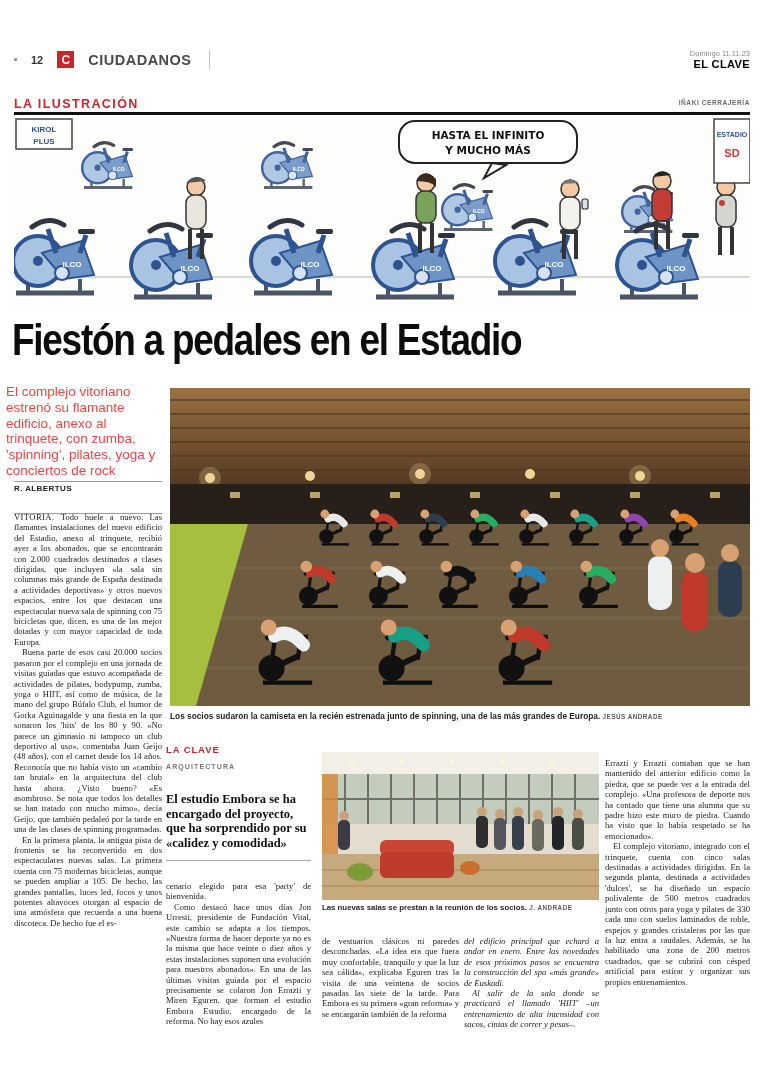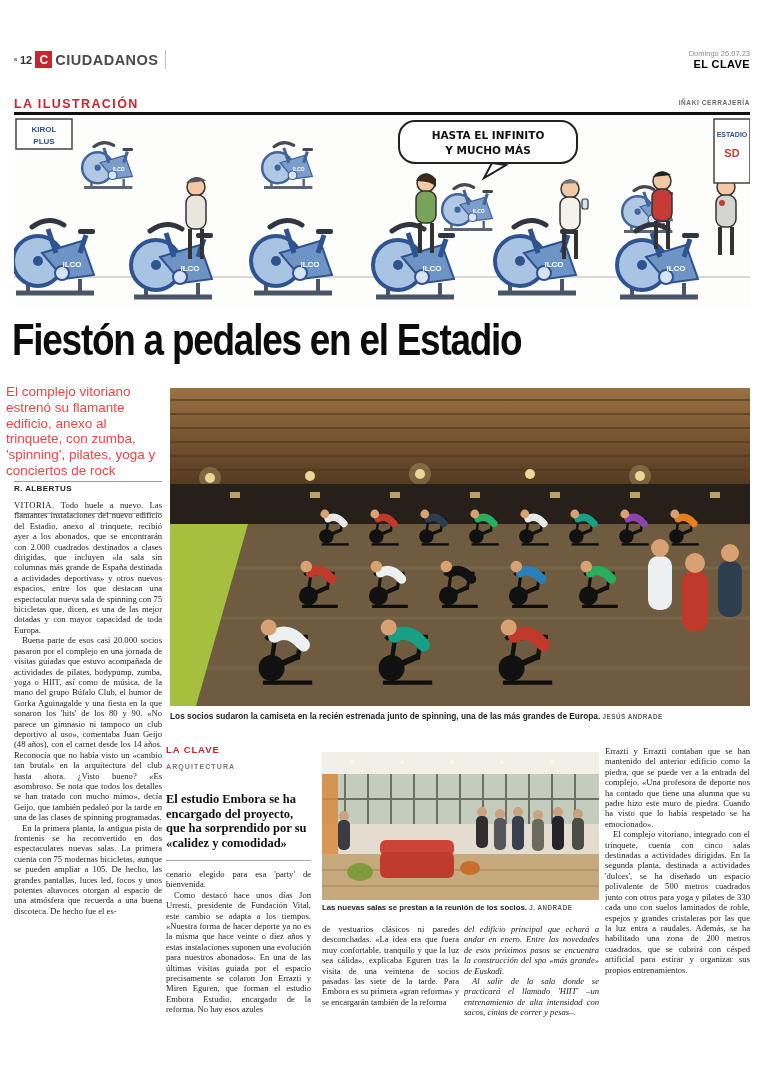--- a/index.html
+++ b/index.html
@@ -4,21 +4,21 @@
 <style>
   :root{ --red:#c9252c; }
   html,body{ margin:0; padding:0; background:#ececec; }
   .sheet{
     position:relative; width:760px; height:1080px; margin:0 auto;
     background:#ffffff; overflow:hidden;
     font-family:"Liberation Serif", serif; color:#1c1c1c;
   }
   
   .hdr{ position:absolute; top:50px; left:14px; right:10px; height:24px; }
-  .hdr-left{ display:flex; align-items:center; gap:3px; }
+  .hdr-left{ display:flex; align-items:center; gap:14px; }
   .corner-dot{ width:3px; height:3px; background:#9a9a9a; display:inline-block; }
   .pgnum{ font:700 11px "Liberation Sans", sans-serif; color:#333; }
   .cbox{ width:17px; height:17px; background:var(--red); color:#fff;
          font:800 12px "Liberation Sans", sans-serif;
          display:flex; align-items:center; justify-content:center; }
   .secname{ font:700 14.5px "Liberation Sans", sans-serif; color:#4a4a4a; letter-spacing:.5px; }
   .vbar{ width:1px; height:19px; background:#c2c2c2; margin-left:3px; }
   .hdr-right{ position:absolute; right:0; top:-1px; text-align:right; line-height:1.1; }
   .date{ font:400 7.5px "Liberation Sans", sans-serif; color:#8a8a8a; }
   .masthead{ font:800 11px "Liberation Sans", sans-serif; color:#000; letter-spacing:.4px; }
@@ -35,21 +35,21 @@
              font:800 45px/1.05 "Liberation Sans", sans-serif; color:#0c0c0c;
              letter-spacing:-1.5px; transform:scale(.82,1); transform-origin:left top; }
   .standfirst{ position:absolute; top:384px; left:6px; width:151px;
                font:400 13.5px/15.8px "Liberation Sans", sans-serif; color:#ef4444; }
   .byline{ position:absolute; top:481px; left:14px; width:148px;
            border-top:1px solid #9b9b9b; border-bottom:1px solid #9b9b9b;
            padding:2px 0 20px; font:800 8px "Liberation Sans", sans-serif;
            color:#222; letter-spacing:.4px; }
   
   .col{ position:absolute; font:400 8.6px/10.4px "Liberation Serif", serif;
-        text-align:justify; color:#1b1b1b; overflow:hidden; }
+        text-align:justify; color:#1b1b1b; overflow:hidden;margin-top:12px; }
   .col p{ margin:0; }
   .col p + p{ text-indent:8px; }
   .dateline{ font-variant:small-caps; letter-spacing:.4px; }
   .col1{ top:500px; left:14px;  width:148px; height:560px; }
   .col2{ top:869px; left:166px; width:145px; height:211px; }
   .col3{ top:924px; left:322px; width:137px; height:156px; }
   .col4{ top:924px; left:464px; width:135px; height:156px;font-style:italic; }
   .col5{ top:746px; left:605px; width:145px; height:334px; }
   
   .photo-main{ position:absolute; top:388px; left:170px; width:580px; height:318px; }
@@ -76,21 +76,21 @@
     <div class="hdr-left">
       <span class="corner-dot"></span>
       <span class="pgnum">12</span>
       <span class="cbox">
           <span>C</span>
         </span>
       <span class="secname">CIUDADANOS</span>
       <span class="vbar"></span>
     </div>
     <div class="hdr-right">
-      <div class="date">Domingo 26.07.23</div>
+      <div class="date">Domingo 11.11.23</div>
       <div class="masthead">EL CLAVE</div>
     </div>
   </div>
 
   <div class="lab-row">
     <span class="ill-label">LA ILUSTRACIÓN</span>
     <span class="ill-credit">IÑAKI CERRAJERÍA</span>
   </div>
   <div class="black-rule"></div>
 

